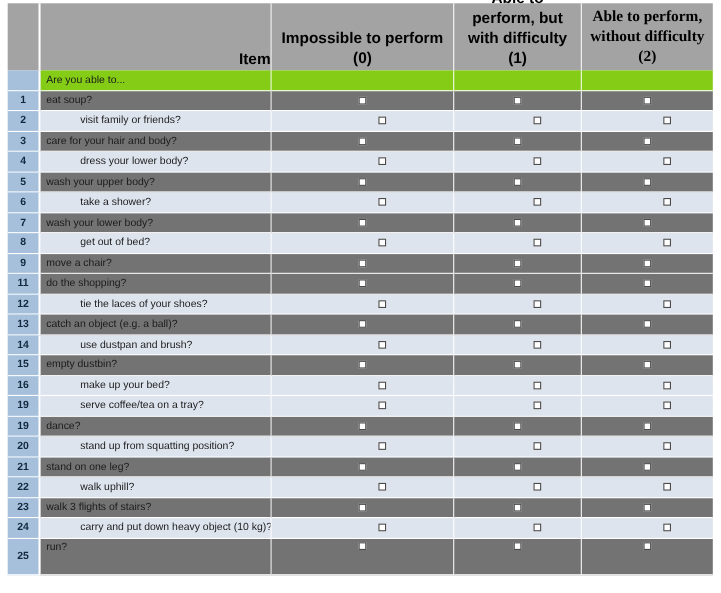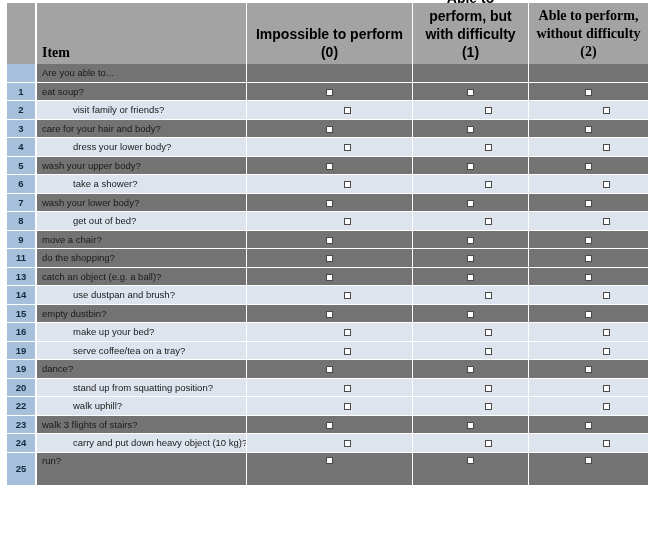--- a/index.html
+++ b/index.html
@@ -41,24 +41,23 @@
     vertical-align: bottom;
     padding: 0;
     height: 58px;
     border-right: 1px solid #ffffff;
   }
   thead th.h-num {
     border-right: 2px solid #ffffff;
   }
   thead th.h-last { border-right: none; font-family: Liberation Serif, serif; }
   thead th.h-item {
-    text-align: left;
+    text-align: right;
     padding-left: 5px;
     padding-bottom: 3px;
-    font-family: Liberation Serif, serif;
   }
   .hdr-opt {
     display: flex;
     flex-direction: column;
     justify-content: flex-end;
     align-items: center;
     height: 58px;
     padding-bottom: 3px;
     box-sizing: border-box;
     line-height: 18px;
@@ -100,21 +99,21 @@
     padding-left: 5px;
     white-space: nowrap;
     overflow: hidden;
   }
   td.opt { text-align: center; }
 
   
   tr.light td.item, tr.light td.opt { background: #737373; }
   tr.dark  td.item, tr.dark  td.opt { background: #dee4ee; padding-left: 36px; }
 
-  tr.section td.item, tr.section td.opt { background: #737373; margin-top: 32px; }
+  tr.section td.item, tr.section td.opt { background: #84cc16; margin-top: 32px; }
 
   
   tr.tall td { height: 30px; vertical-align: top; }
   tr.tall td.item { padding-top: 2px; }
   tr.tall td.num { vertical-align: middle; }
   tr.tall td.opt { padding-top: 2px; }
 
   
   .cbx {
     display: inline-block;
@@ -238,20 +237,27 @@
           <td class="opt"><span class="cbx"></span></td>
           <td class="opt last"><span class="cbx"></span></td>
         </tr>
         <tr class="light">
           <td class="num">11</td>
           <td class="item">do the shopping?</td>
           <td class="opt"><span class="cbx"></span></td>
           <td class="opt"><span class="cbx"></span></td>
           <td class="opt last"><span class="cbx"></span></td>
         </tr>
+        <tr class="dark">
+          <td class="num">12</td>
+          <td class="item">tie the laces of your shoes?</td>
+          <td class="opt"><span class="cbx"></span></td>
+          <td class="opt"><span class="cbx"></span></td>
+          <td class="opt last"><span class="cbx"></span></td>
+        </tr>
         <tr class="light">
           <td class="num">13</td>
           <td class="item">catch an object (e.g. a ball)?</td>
           <td class="opt"><span class="cbx"></span></td>
           <td class="opt"><span class="cbx"></span></td>
           <td class="opt last"><span class="cbx"></span></td>
         </tr>
         <tr class="dark">
           <td class="num">14</td>
           <td class="item">use dustpan and brush?</td>
@@ -283,20 +289,27 @@
         <tr class="light">
           <td class="num">19</td>
           <td class="item">dance?</td>
           <td class="opt"><span class="cbx"></span></td>
           <td class="opt"><span class="cbx"></span></td>
           <td class="opt last"><span class="cbx"></span></td>
         </tr>
         <tr class="dark">
           <td class="num">20</td>
           <td class="item">stand up from squatting position?</td>
+          <td class="opt"><span class="cbx"></span></td>
+          <td class="opt"><span class="cbx"></span></td>
+          <td class="opt last"><span class="cbx"></span></td>
+        </tr>
+        <tr class="light">
+          <td class="num">21</td>
+          <td class="item">stand on one leg?</td>
           <td class="opt"><span class="cbx"></span></td>
           <td class="opt"><span class="cbx"></span></td>
           <td class="opt last"><span class="cbx"></span></td>
         </tr>
         <tr class="dark">
           <td class="num">22</td>
           <td class="item">walk uphill?</td>
           <td class="opt"><span class="cbx"></span></td>
           <td class="opt"><span class="cbx"></span></td>
           <td class="opt last"><span class="cbx"></span></td>

